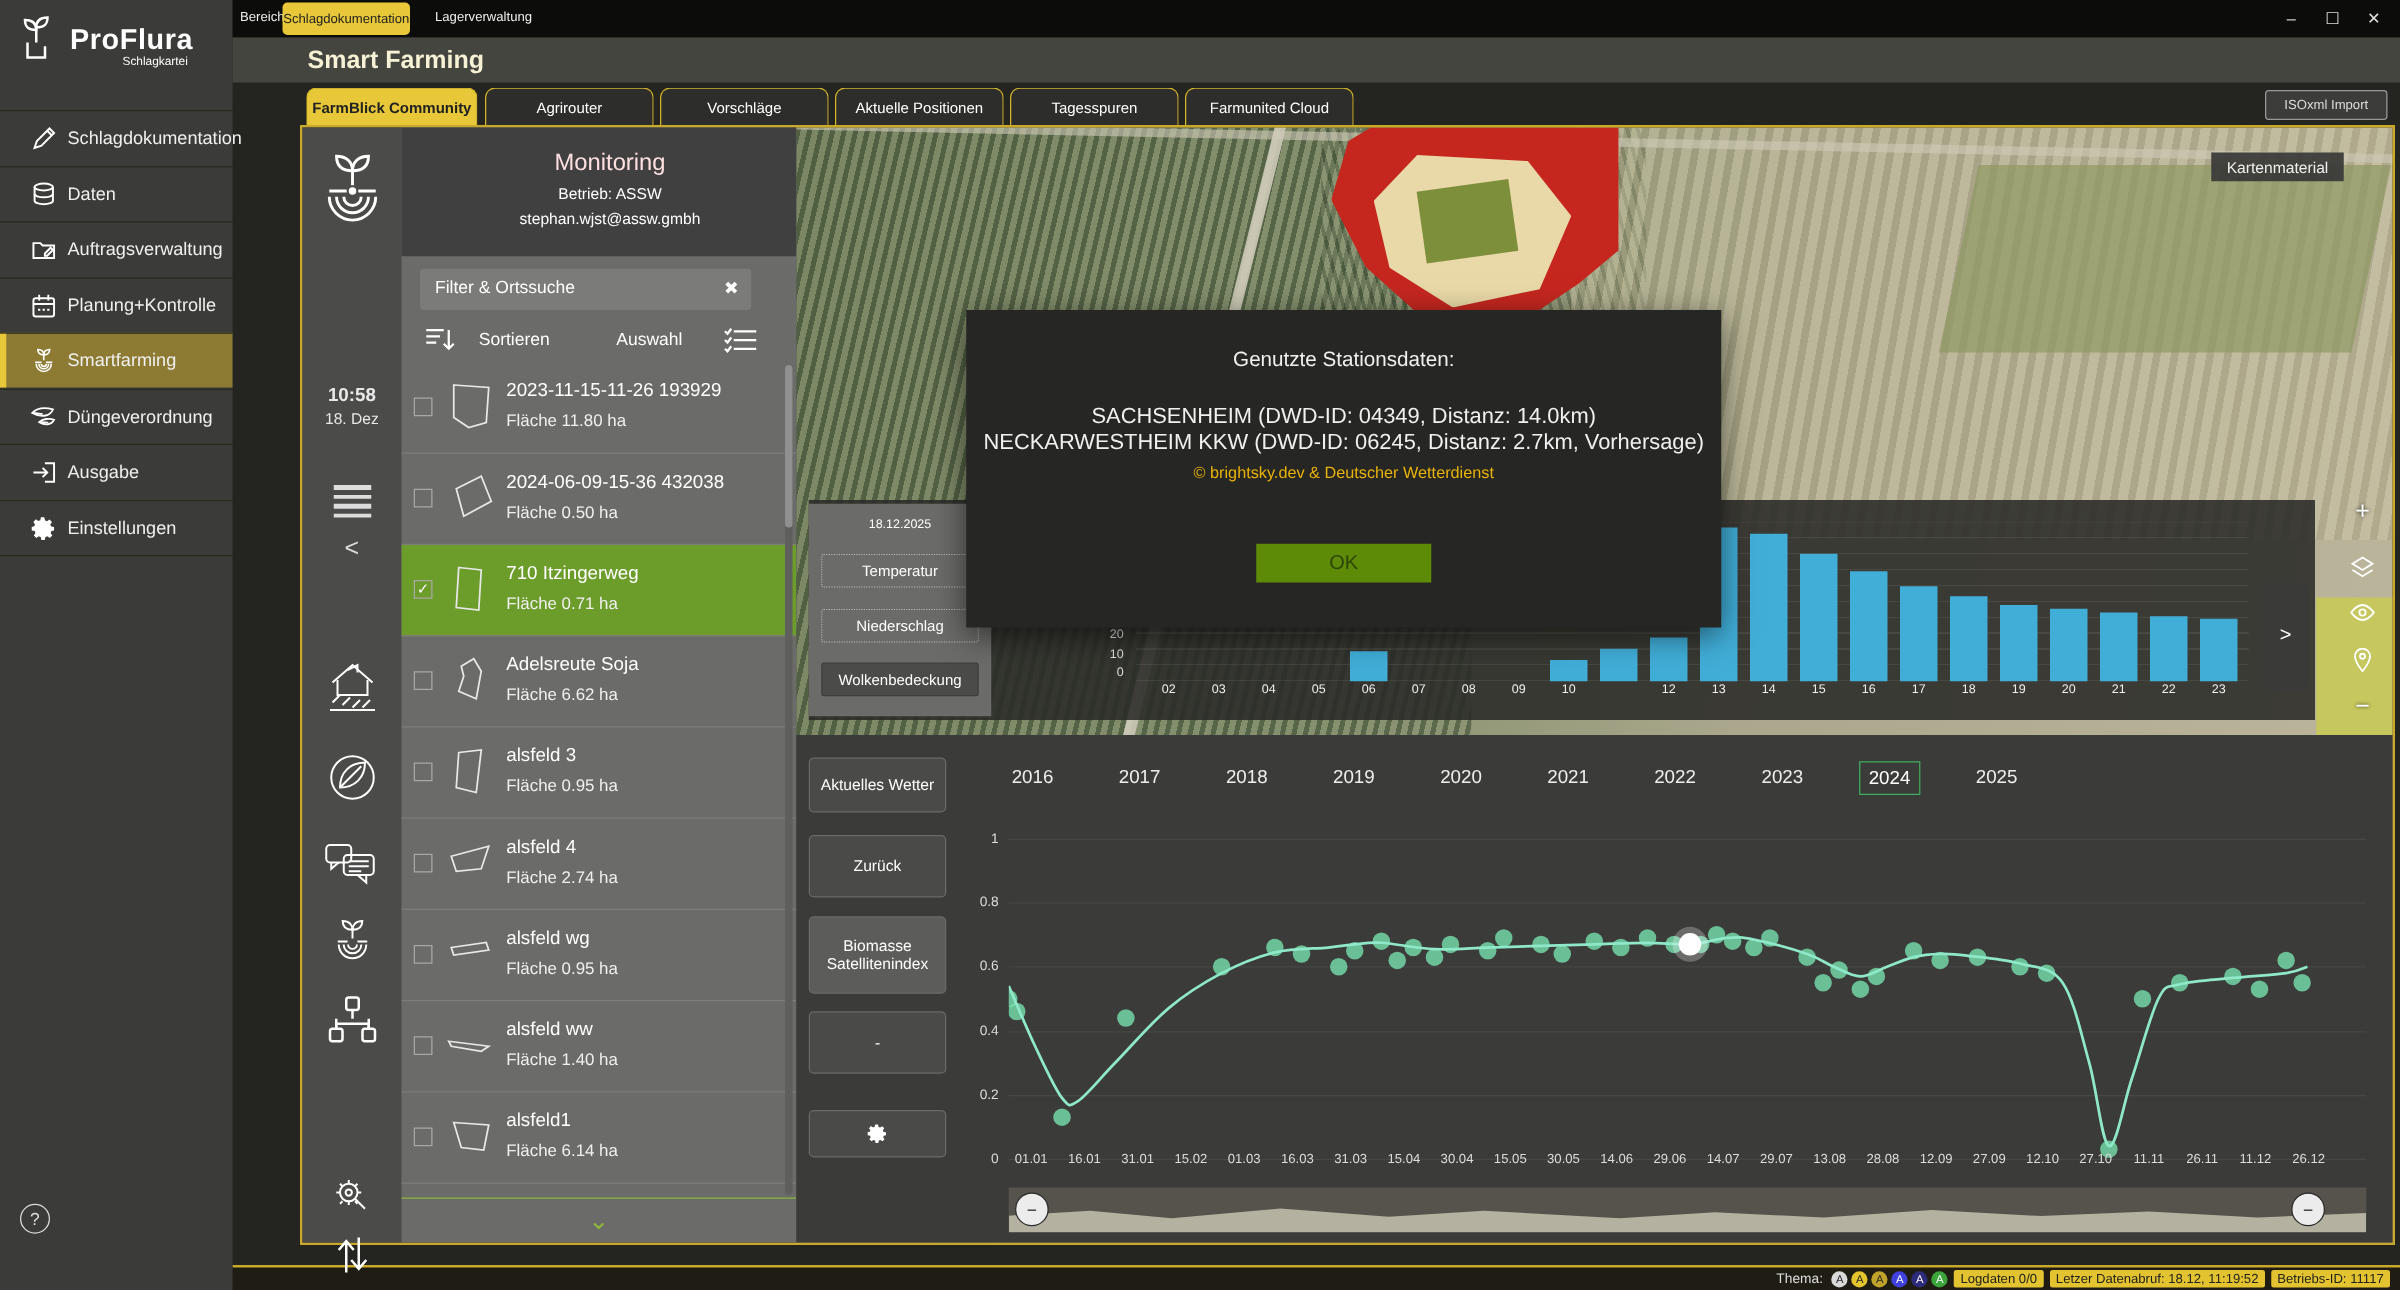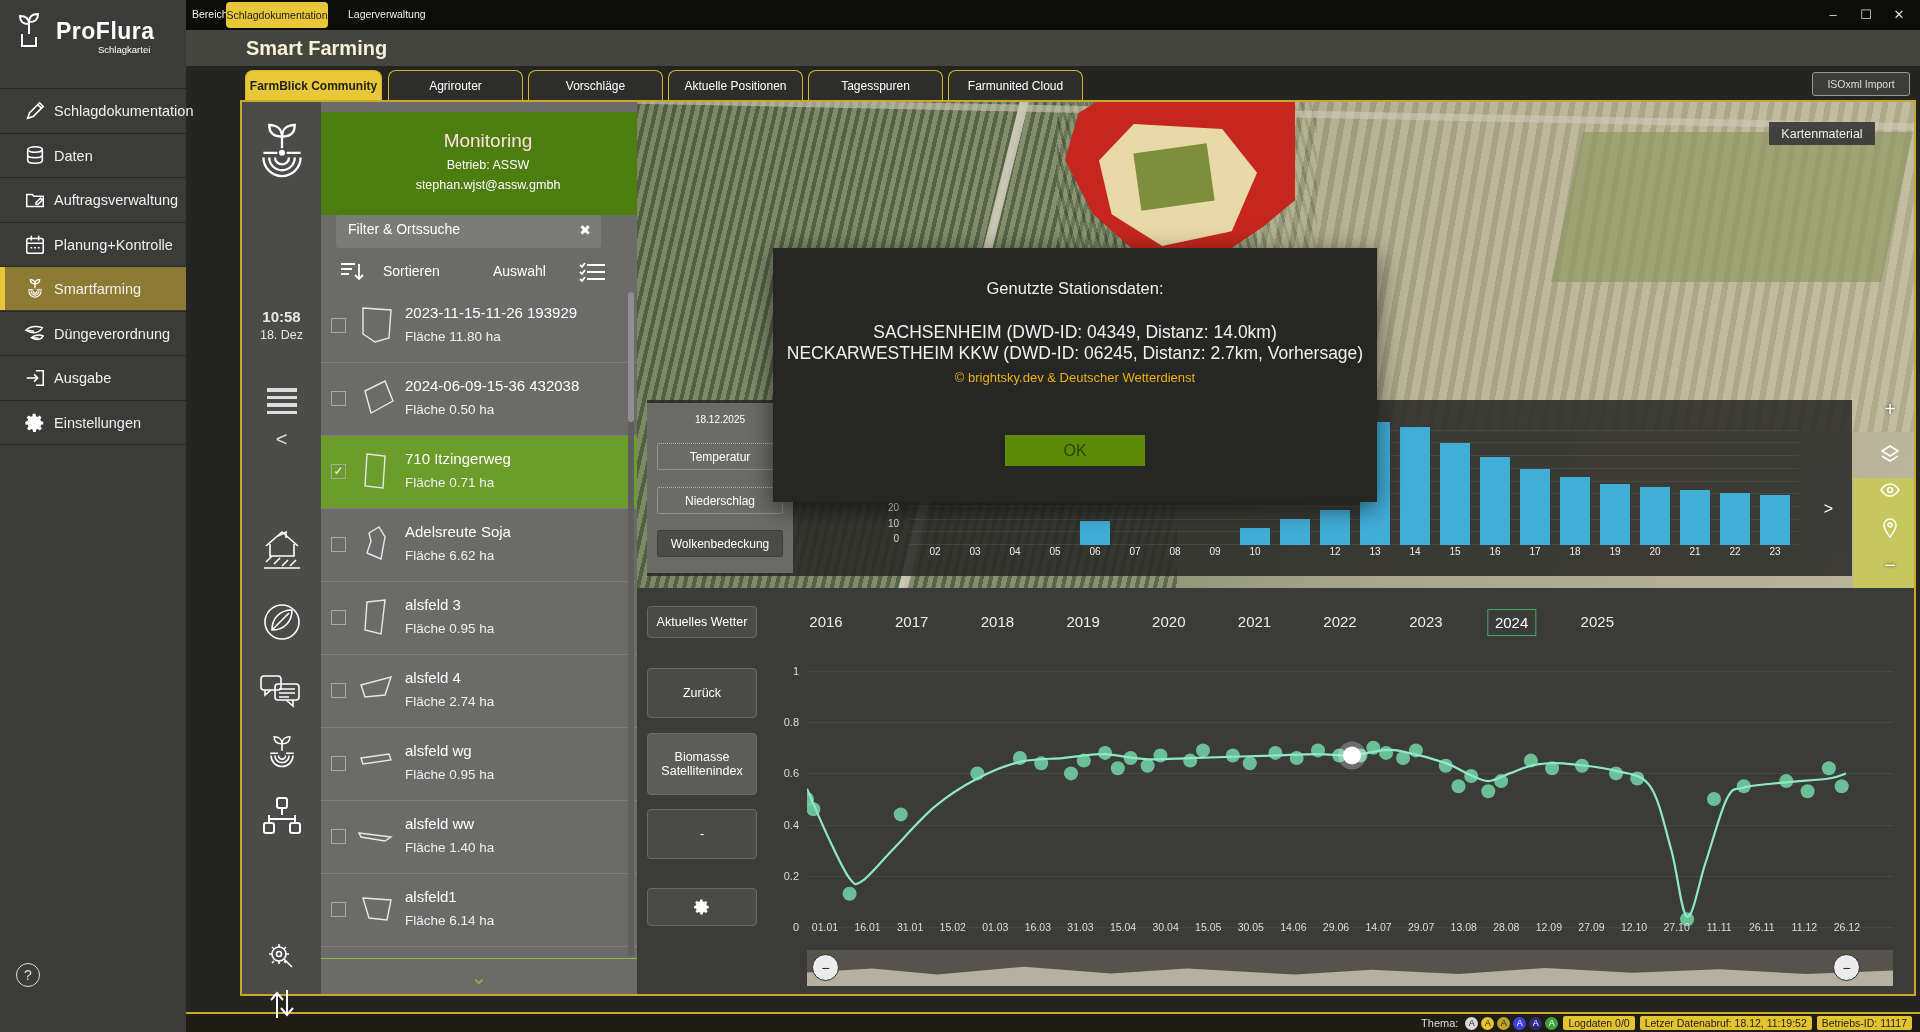--- a/index.html
+++ b/index.html
@@ -39,21 +39,21 @@
   #iconstrip { left:242px; top:102px; width:79px; height:892px; background:#4b4b49; z-index:3; }
   .strip-item { position:absolute; left:0; width:79px; display:flex; justify-content:center; color:#e8e8e8; }
   #strip-time { top:206px; font-size:15px; font-weight:bold; }
   #strip-date { top:226px; font-size:12.5px; }
   .hamb { width:30px; }
   .hamb div { height:3.5px; background:#ddd; margin:4px 0; }
   #strip-collapse { top:326px; font-size:20px; color:#ddd; cursor:pointer; }
 
   
   #monitoring { left:321px; top:102px; width:316px; height:892px; background:#6b6b69; z-index:3; overflow:hidden; }
-  #mon-header { position:absolute; left:0; top:10px; width:100%; height:103px; background:#4d7c0f; text-align:center;padding-left:18px; }
+  #mon-header { position:absolute; left:0; top:0; width:100%; height:103px; background:#404040; text-align:center;padding-left:18px; }
   #mon-title { color:#ffe0e0; font-size:19px; margin-top:18px; }
   #mon-betrieb,#mon-mail { color:#fff; font-size:12.5px; margin-top:6px; }
   #mon-search { position:absolute; left:15px; top:113px; width:265px; height:33px; background:#7b7b79; border-radius:3px; color:#fff; }
   #mon-search input { position:absolute; left:12px; top:6px; width:215px; background:transparent; border:none; outline:none; color:#fff; font-size:14px; font-family:inherit; }
   #mon-search input::placeholder { color:#fff; opacity:1; }
   #search-x { position:absolute; right:10px; top:7px; font-size:14px; color:#fff; cursor:pointer; }
   #sort-row { position:absolute; left:0; top:152px; width:100%; height:36px; color:#fff; font-size:14px; }
   #sort-label { position:absolute; left:62px; top:9px; cursor:pointer; }
   #auswahl-label { position:absolute; left:172px; top:9px; cursor:pointer; }
   #sort-icon { position:absolute; left:18px; top:6px; cursor:pointer; }
@@ -230,21 +230,21 @@
         <div class="whour" style="left: 1033px;">21</div>
         <div class="wbar" style="left: 1073px; width: 30px; bottom: 31px; height: 52.48px;"></div>
         <div class="whour" style="left: 1073px;">22</div>
         <div class="wbar" style="left: 1113px; width: 30px; bottom: 31px; height: 49.92px;"></div>
         <div class="whour" style="left: 1113px;">23</div>
       </div>
     <div id="wnext">&gt;</div>
   </div>
 
   <div id="bottom" class="abs">
-    <div class="act-btn" style="top:18px;height:32px">Aktuelles Wetter</div>
+    <div class="act-btn" style="top:18px;height:44px">Aktuelles Wetter</div>
     <div class="act-btn" style="top:80px;height:50px">Zurück</div>
     <div class="act-btn lighter" style="top:145px;height:62px">Biomasse Satellitenindex</div>
     <div class="act-btn" style="top:221px;height:50px">-</div>
     <div class="act-btn" style="top:300px;height:38px">
       <svg width="18" height="18" viewBox="0 0 24 24" fill="#fff">
           <path d="M12 8a4 4 0 100 8 4 4 0 000-8zm9 5.5v-3l-2.6-.5a6.7 6.7 0 00-.7-1.7l1.5-2.2-2.2-2.2-2.2 1.5c-.5-.3-1.1-.5-1.7-.7L12.5 2h-3l-.5 2.6c-.6.2-1.2.4-1.7.7L5.1 3.8 2.9 6l1.5 2.2c-.3.5-.5 1.1-.7 1.7L1.5 10.5v3l2.6.5c.2.6.4 1.2.7 1.7l-1.5 2.2 2.2 2.2 2.2-1.5c.5.3 1.1.5 1.7.7l.5 2.6h3l.5-2.6c.6-.2 1.2-.4 1.7-.7l2.2 1.5 2.2-2.2-1.5-2.2c.3-.5.5-1.1.7-1.7z"></path>
         </svg>
     </div>
 
     <div id="yearrow">

